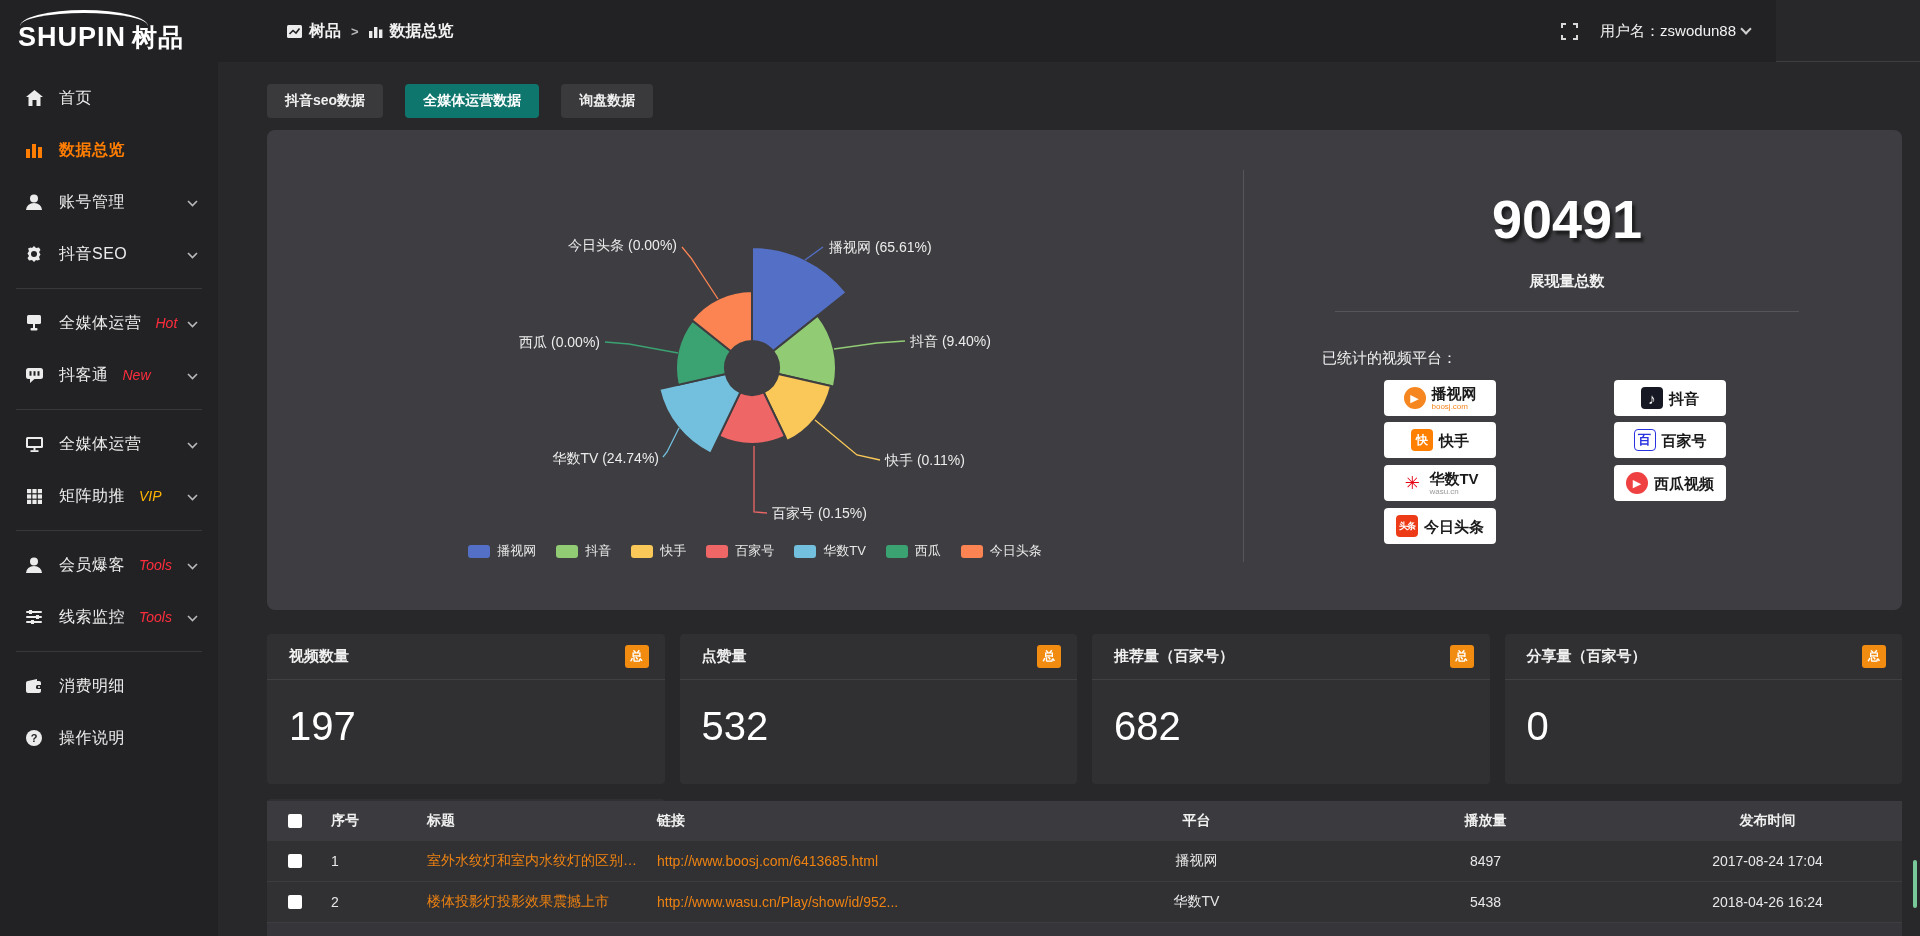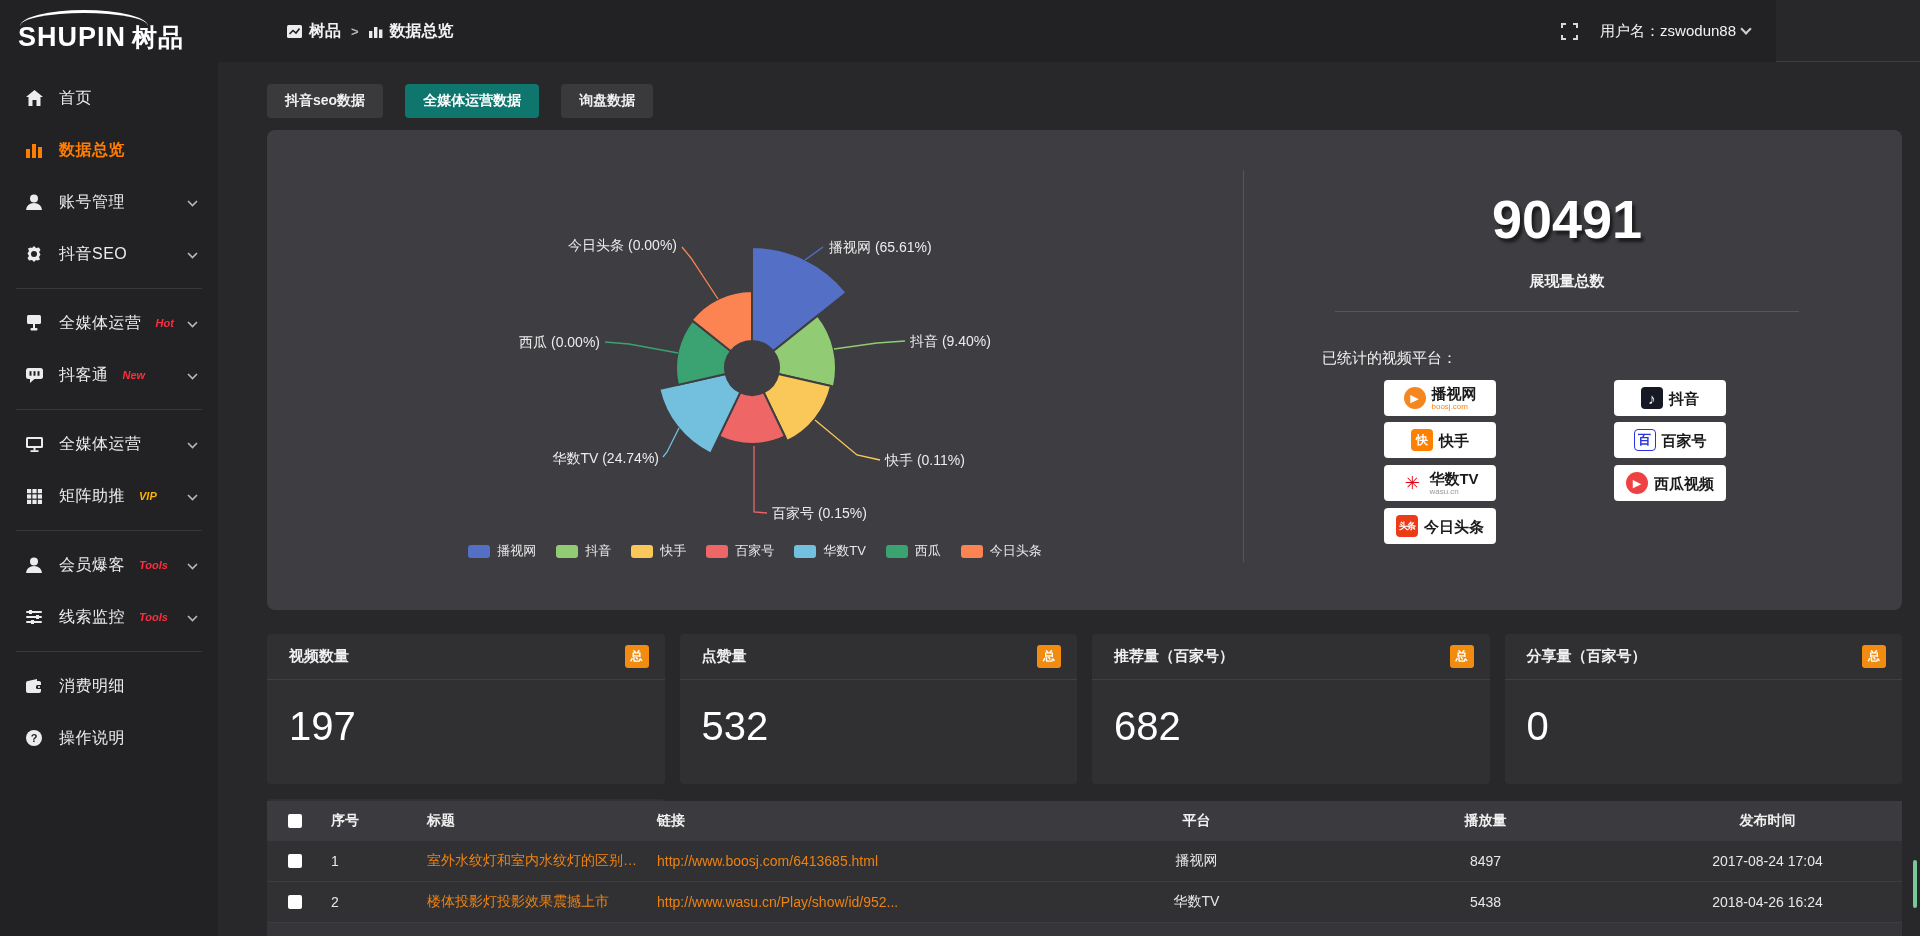--- a/index.html
+++ b/index.html
@@ -23,21 +23,21 @@
   .username { font-size:15px; color:#f2f2f2; display:flex; align-items:center; gap:6px;text-align:center; }
   .caret { display:inline-block; width:8px; height:8px; border-right:2px solid #cfcfcf;
     border-bottom:2px solid #cfcfcf; transform:rotate(45deg); margin-top:-4px; }
 
   
   .sidebar { position:absolute; left:0; top:62px; width:218px; height:874px; background:#222225; padding-top:10px; }
   .side-item { height:52px; display:flex; align-items:center; padding:0 20px 0 24px; cursor:pointer; }
   .side-item .s-icon { width:20px; display:flex; justify-content:center; margin-right:15px; }
   .side-item .s-label { font-size:16px; color:#ececec; letter-spacing:0.5px; }
   .side-item.active .s-label { color:#ff7d00; font-weight:bold; }
-  .side-badge { font-size:11px; font-weight:bold; font-style:italic; margin-left:14px; }
+  .side-badge { font-size:14px; font-weight:normal; font-style:italic; margin-left:14px; }
   .badge-red { color:#ff2d3c; } .badge-gold { color:#ffb400; }
   .side-chevron { margin-left:auto; }
   .side-divider { height:1px; background:#38383b; margin:8px 16px; }
 
   
   .content { position:absolute; left:267px; top:62px; width:1635px; height:874px; }
   .tabs { position:absolute; left:0; top:22px; display:flex; gap:22px; }
   .tab { height:34px; padding:0 18px; display:flex; align-items:center; background:#3a3a3d;
     border-radius:4px; font-size:14px; font-weight:bold; color:#f0f0f0; cursor:pointer; }
   .tab.active { background:#0f766e; color:#fff; }

